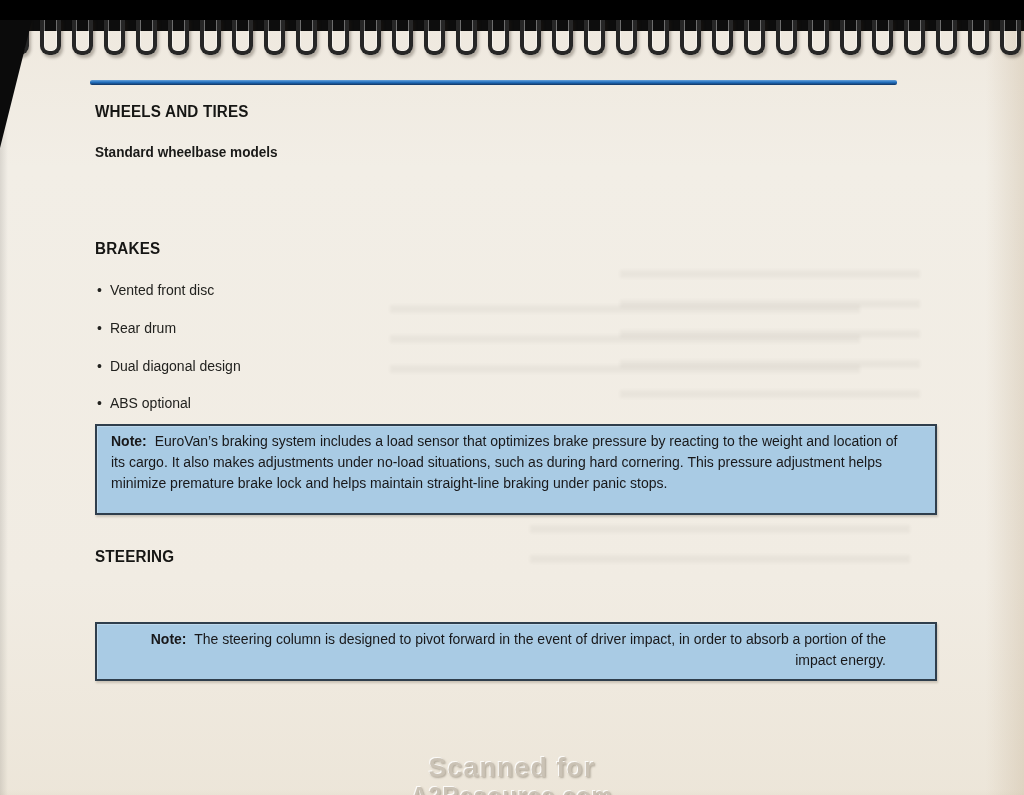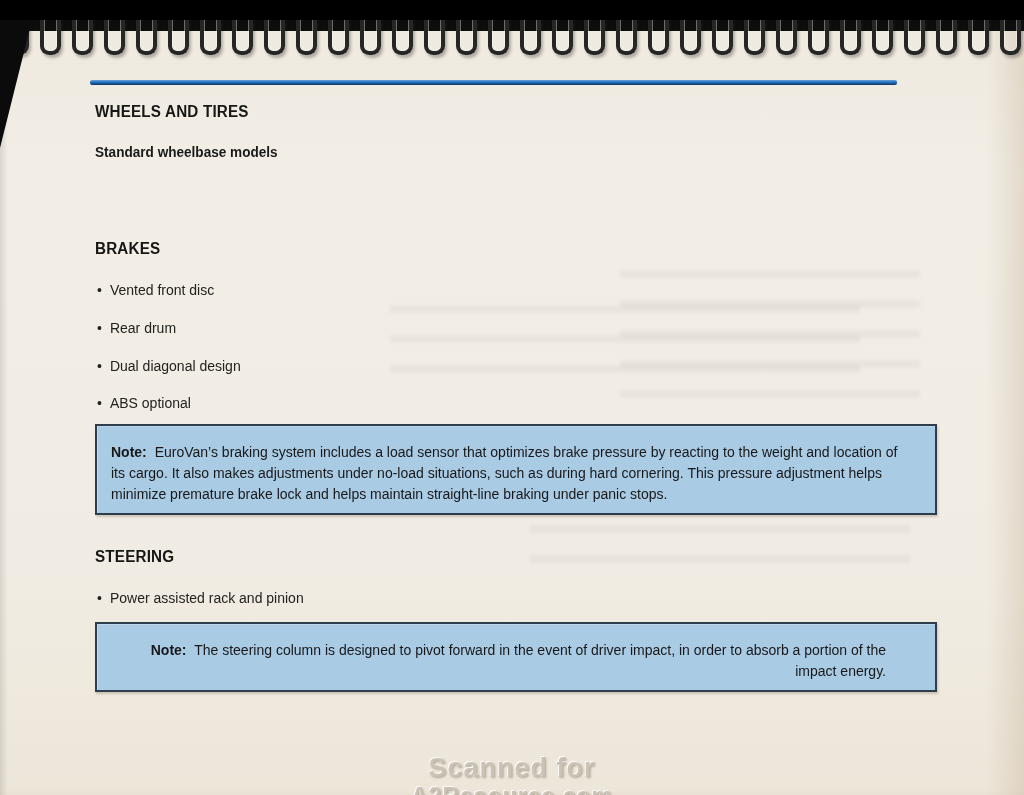--- a/index.html
+++ b/index.html
@@ -49,21 +49,21 @@
   .bullet {
     position:absolute; left:97px; font-size:14px; white-space:nowrap; color:#22221f;
   }
   .bullet::before { content:"\2022"; margin-right:8px; font-size:14px; }
   .note-box {
     position:absolute; left:95px; width:842px; box-sizing:border-box;
     background:#a9cbe4; border:2px solid #2f3e4c;
     box-shadow:inset 1px 1px 0 rgba(255,255,255,0.25), 1px 2px 2px rgba(90,80,60,0.25);
   }
   .note-p {
-    margin:0; padding:16px 14px 8px 14px; font-size:14px; line-height:21px; color:#18181a;
+    margin:0; padding:5px 14px 8px 14px; font-size:14px; line-height:21px; color:#18181a;
   }
   .note-p b { margin-right:4px; }
   .nw1 { max-width:800px; }
   .nw2 { max-width:775px;text-align:right; }
   
   .bleed {
     position:absolute; opacity:0.05; filter:blur(1.5px); pointer-events:none;
     background:repeating-linear-gradient(180deg, #5a5248 0 8px, transparent 8px 30px);
   }
   
@@ -138,21 +138,20 @@
   <div class="bullet" style="top:375px">ABS optional</div>
 
   <div class="note-box" style="top:404px; min-height:91px">
     <p class="note-p nw1">
       <b>Note:</b>
       <span>EuroVan’s braking system includes a load sensor that optimizes brake pressure by reacting to the weight and location of its cargo. It also makes adjustments under no-load situations, such as during hard cornering. This pressure adjustment helps minimize premature brake lock and helps maintain straight-line braking under panic stops.</span>
     </p>
   </div>
 
   <div class="h-section" style="top:528px">STEERING</div>
-  <div class="bullet" style="top:570px">Power assisted rack and pinion</div>
 
   <div class="note-box" style="top:602px; min-height:53px">
     <p class="note-p nw2">
       <b>Note:</b>
       <span>The steering column is designed to pivot forward in the event of driver impact, in order to absorb a portion of the impact energy.</span>
     </p>
   </div>
 
   <div class="watermark wm1">Scanned for</div>
   <div class="watermark wm2">A2Resource.com</div>

